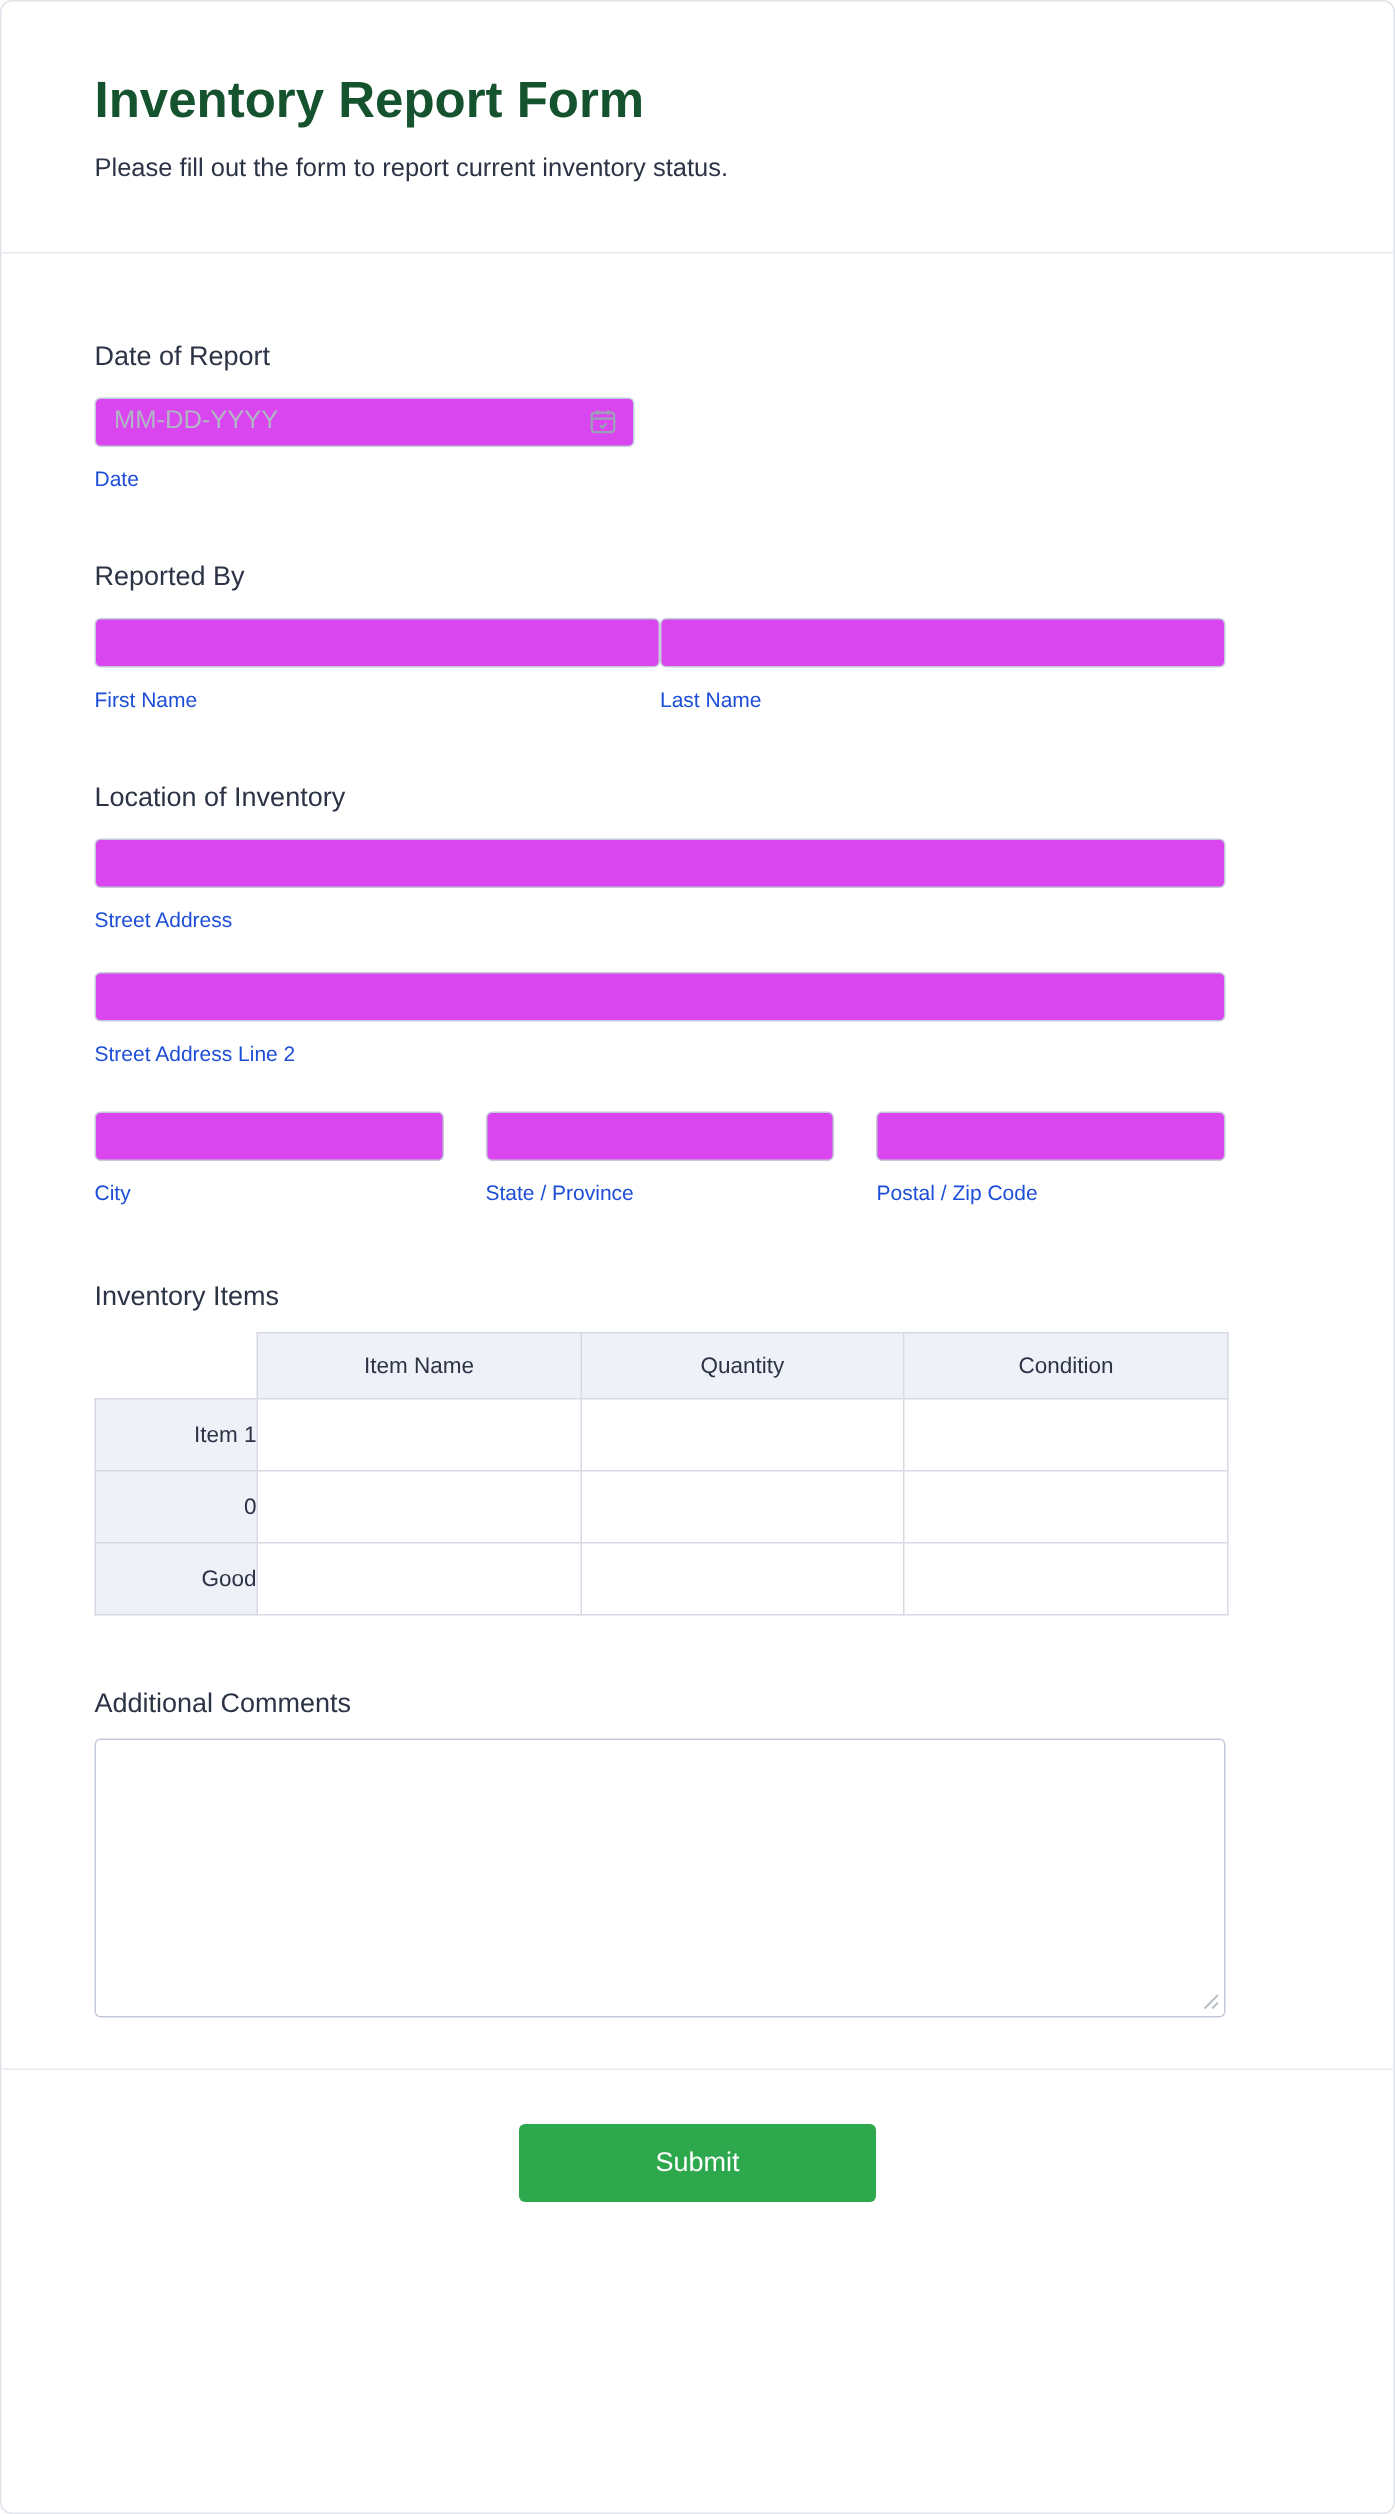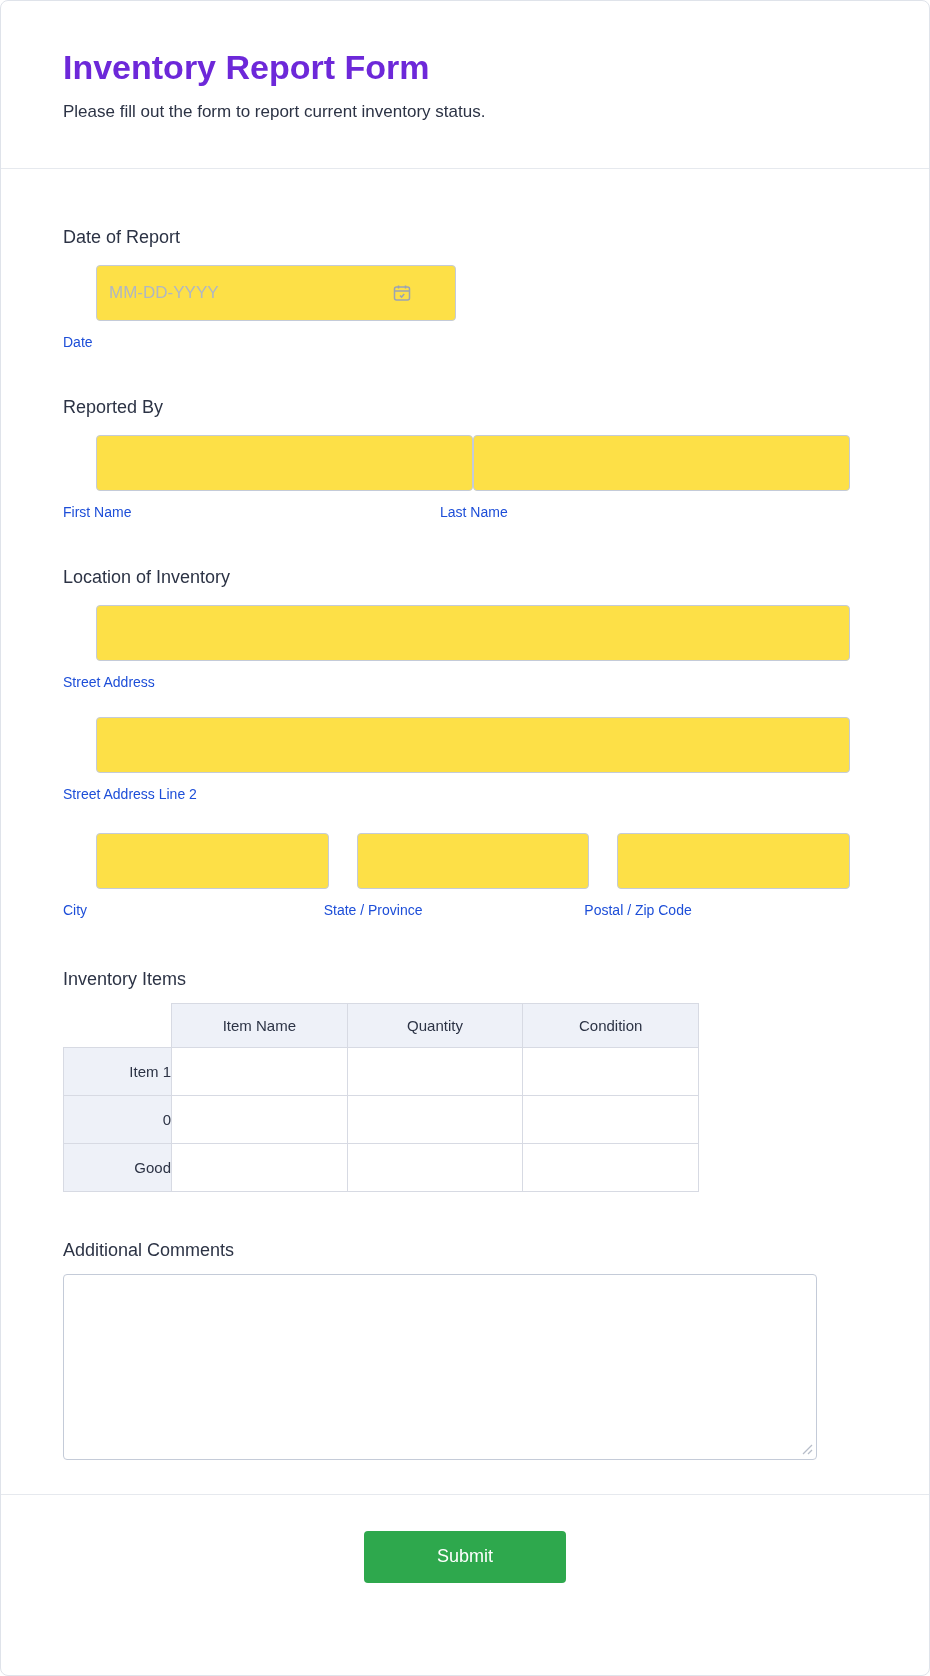--- a/index.html
+++ b/index.html
@@ -21,21 +21,21 @@
   }
 
   
   .form-header {
     padding: 46px 112px 44px 62px;
     border-bottom: 1px solid #e6e9ee;
   }
   .form-title {
     font-size: 34px;
     font-weight: bold;
-    color: #6d28d9;
+    color: #14532d;
     line-height: 1.2;
   }
   .form-subtitle {
     margin-top: 12px;
     font-size: 17px;
     color: #2c3345;
     line-height: 1.4;
   }
 
   
@@ -51,30 +51,29 @@
   }
   .sublabel {
     margin-top: 12px;
     font-size: 14px;
     color: #1d4ed8;
     line-height: 18px;
   }
 
   .text-input, .date-input {
     width: 100%;
-    height: 56px;
+    height: 33px;
     border: 1px solid #c4cbd8;
     border-radius: 4px;
-    background: #fde047;
+    background: #d946ef;
     font-family: "Liberation Sans", "DejaVu Sans", sans-serif;
     font-size: 16px;
     color: #2c3345;
     padding: 0 12px;
     outline: none;
-    margin-left: 33px;
   }
   .text-input::placeholder, .date-input::placeholder {
     color: #b0b7c3;
     font-size: 17px;
   }
 
   
   .date-wrap {
     position: relative;
     width: 360px;
@@ -104,21 +103,21 @@
   .two-col .col { flex: 1; }
   .three-col {
     display: flex;
     gap: 28px;
   }
   .three-col .col { flex: 1; }
 
   
   .inv-table {
     margin-top: 12px;
-    width: 636px;
+    width: 756px;
     border-collapse: collapse;
     table-layout: fixed;
   }
   .inv-table col.label-col { width: 108px; }
   .inv-table th, .inv-table td {
     border: 1px solid #d7dae3;
     font-weight: normal;
   }
   .inv-table th.col-head {
     background: #eef1f8;
@@ -172,21 +171,21 @@
   }
 
   
   .form-footer {
     border-top: 1px solid #e6e9ee;
     padding: 36px 0 60px 0;
     display: flex;
     justify-content: center;
   }
   .submit-btn {
-    width: 202px;
+    width: 238px;
     height: 52px;
     background: #2ea84d;
     color: #ffffff;
     font-family: "Liberation Sans", "DejaVu Sans", sans-serif;
     font-size: 18px;
     border: none;
     border-radius: 4px;
     cursor: pointer;
   }
 </style>

